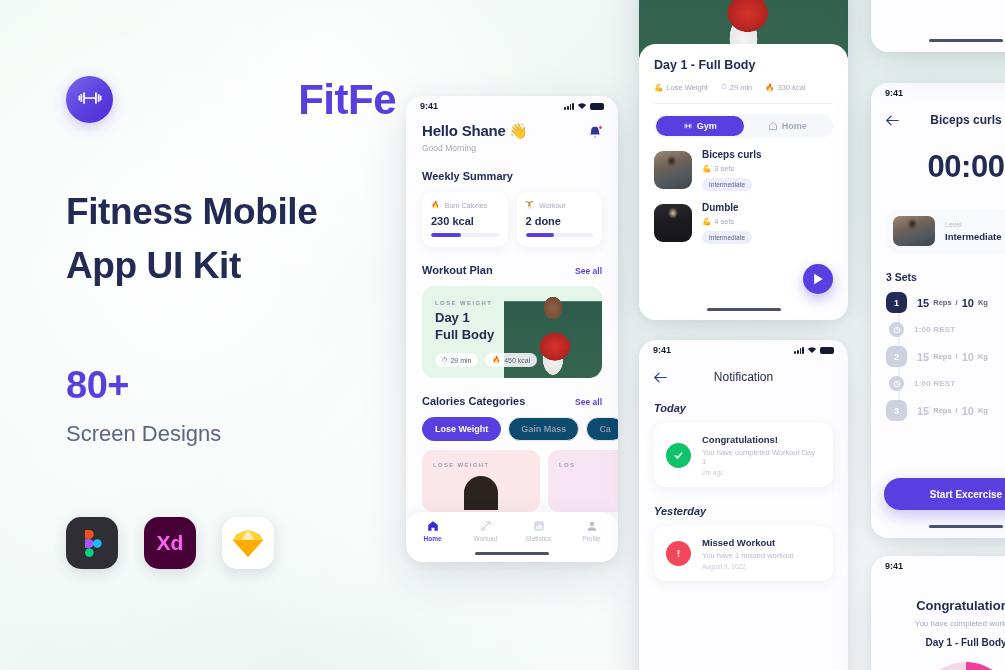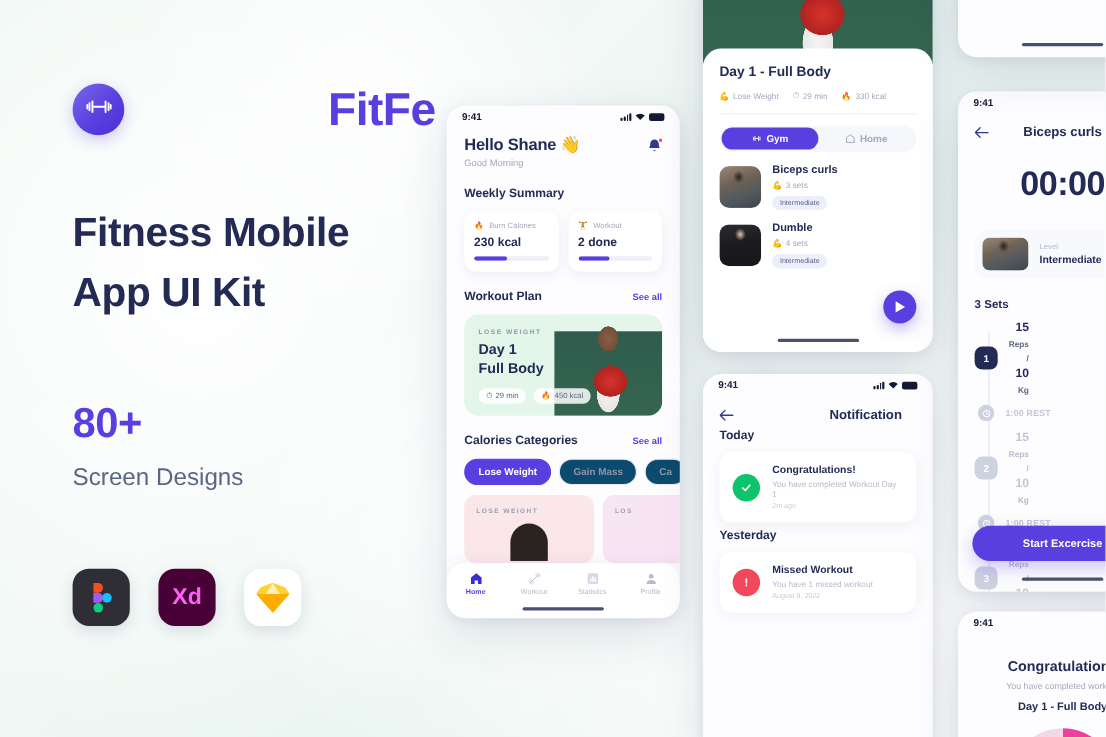--- a/index.html
+++ b/index.html
@@ -186,22 +186,22 @@
     position: absolute; right: 15px; bottom: 26px; width: 30px; height: 30px;
     border-radius: 50%; background: #5a3fe0;
     display: flex; align-items: center; justify-content: center;
     box-shadow: 0 5px 14px rgba(90,63,224,0.38);
   }
   .det-ind { position: absolute; left: 50%; transform: translateX(-50%); bottom: 9px; width: 74px; height: 3.5px; background: #4a5070; border-radius: 3px; }
 
   
   #phone-notif { left: 639px; top: 340px; width: 209px; height: 350px; border-radius: 17px; }
   .nav-row { display: flex; align-items: center; padding: 10px 15px 0; position: relative; }
-  .nav-title { flex: 1; text-align: right; font-size: 12px; font-weight: 700; color: #232b54; }
-  .day-head { font-size: 11px; font-weight: 700; color: #232b54; padding: 0 15px; margin-top: 6px; }
+  .nav-title { flex: 1; text-align: center; font-size: 12px; font-weight: 400; color: #232b54; }
+  .day-head { font-size: 11px; font-weight: 700; color: #232b54; padding: 0 15px; margin-top: 18px; font-style: italic; }
   .notif-card {
     margin: 9px 15px 0; background: #fff; border-radius: 12px; padding: 11px 12px;
     display: flex; align-items: center; gap: 11px;
     box-shadow: 0 3px 12px rgba(60,70,120,0.07);
   }
   .notif-ic { width: 25px; height: 25px; border-radius: 50%; flex: none; display: flex; align-items: center; justify-content: center; }
   .notif-t { font-size: 9.5px; font-weight: 700; color: #232b54; }
   .notif-d { font-size: 7.5px; color: #b6bacb; margin-top: 3px; }
   .notif-a { font-size: 6.5px; color: #c8ccd9; margin-top: 3px; }
 
@@ -223,21 +223,21 @@
   .sets-h { font-size: 10.5px; font-weight: 700; color: #232b54; padding: 0 15px; margin-top: 18px; }
   .set-list { position: relative; padding: 0 15px; margin-top: 9px; }
   .set-line { position: absolute; left: 27px; top: 10px; bottom: 12px; width: 1.5px; background: #eceefb; }
   .set-row { display: flex; align-items: center; gap: 10px; position: relative; margin-bottom: 9px; }
   .set-num {
     width: 21px; height: 21px; border-radius: 7px; flex: none;
     display: flex; align-items: center; justify-content: center;
     font-size: 9px; font-weight: 700; color: #fff; background: #cdd1e0;
   }
   .set-num.on { background: #232b54; }
-  .set-txt { font-size: 11px; font-weight: 700; color: #c2c6d6; display: flex; align-items: flex-end; gap: 4px; flex-direction: column; }
+  .set-txt { font-size: 11px; font-weight: 700; color: #c2c6d6; display: flex; align-items: center; gap: 4px; }
   .set-txt.on { color: #232b54; }
   .set-u { font-size: 7.5px; font-weight: 600; color: #b6bacb; }
   .set-txt.on .set-u { color: #5d6484; }
   .rest-row { display: flex; align-items: center; gap: 10px; margin-bottom: 9px; position: relative; }
   .rest-ic { width: 15px; height: 15px; border-radius: 50%; background: #cdd1e0; margin-left: 3px; flex: none; display: flex; align-items: center; justify-content: center; }
   .rest-t { font-size: 8px; color: #c2c6d6; font-weight: 600; letter-spacing: 0.2px; }
   .cta {
     position: absolute; left: 13px; right: 13px; bottom: 28px; height: 32px;
     background: #5a3fe0; border-radius: 16px; color: #fff;
     font-size: 10px; font-weight: 700;

